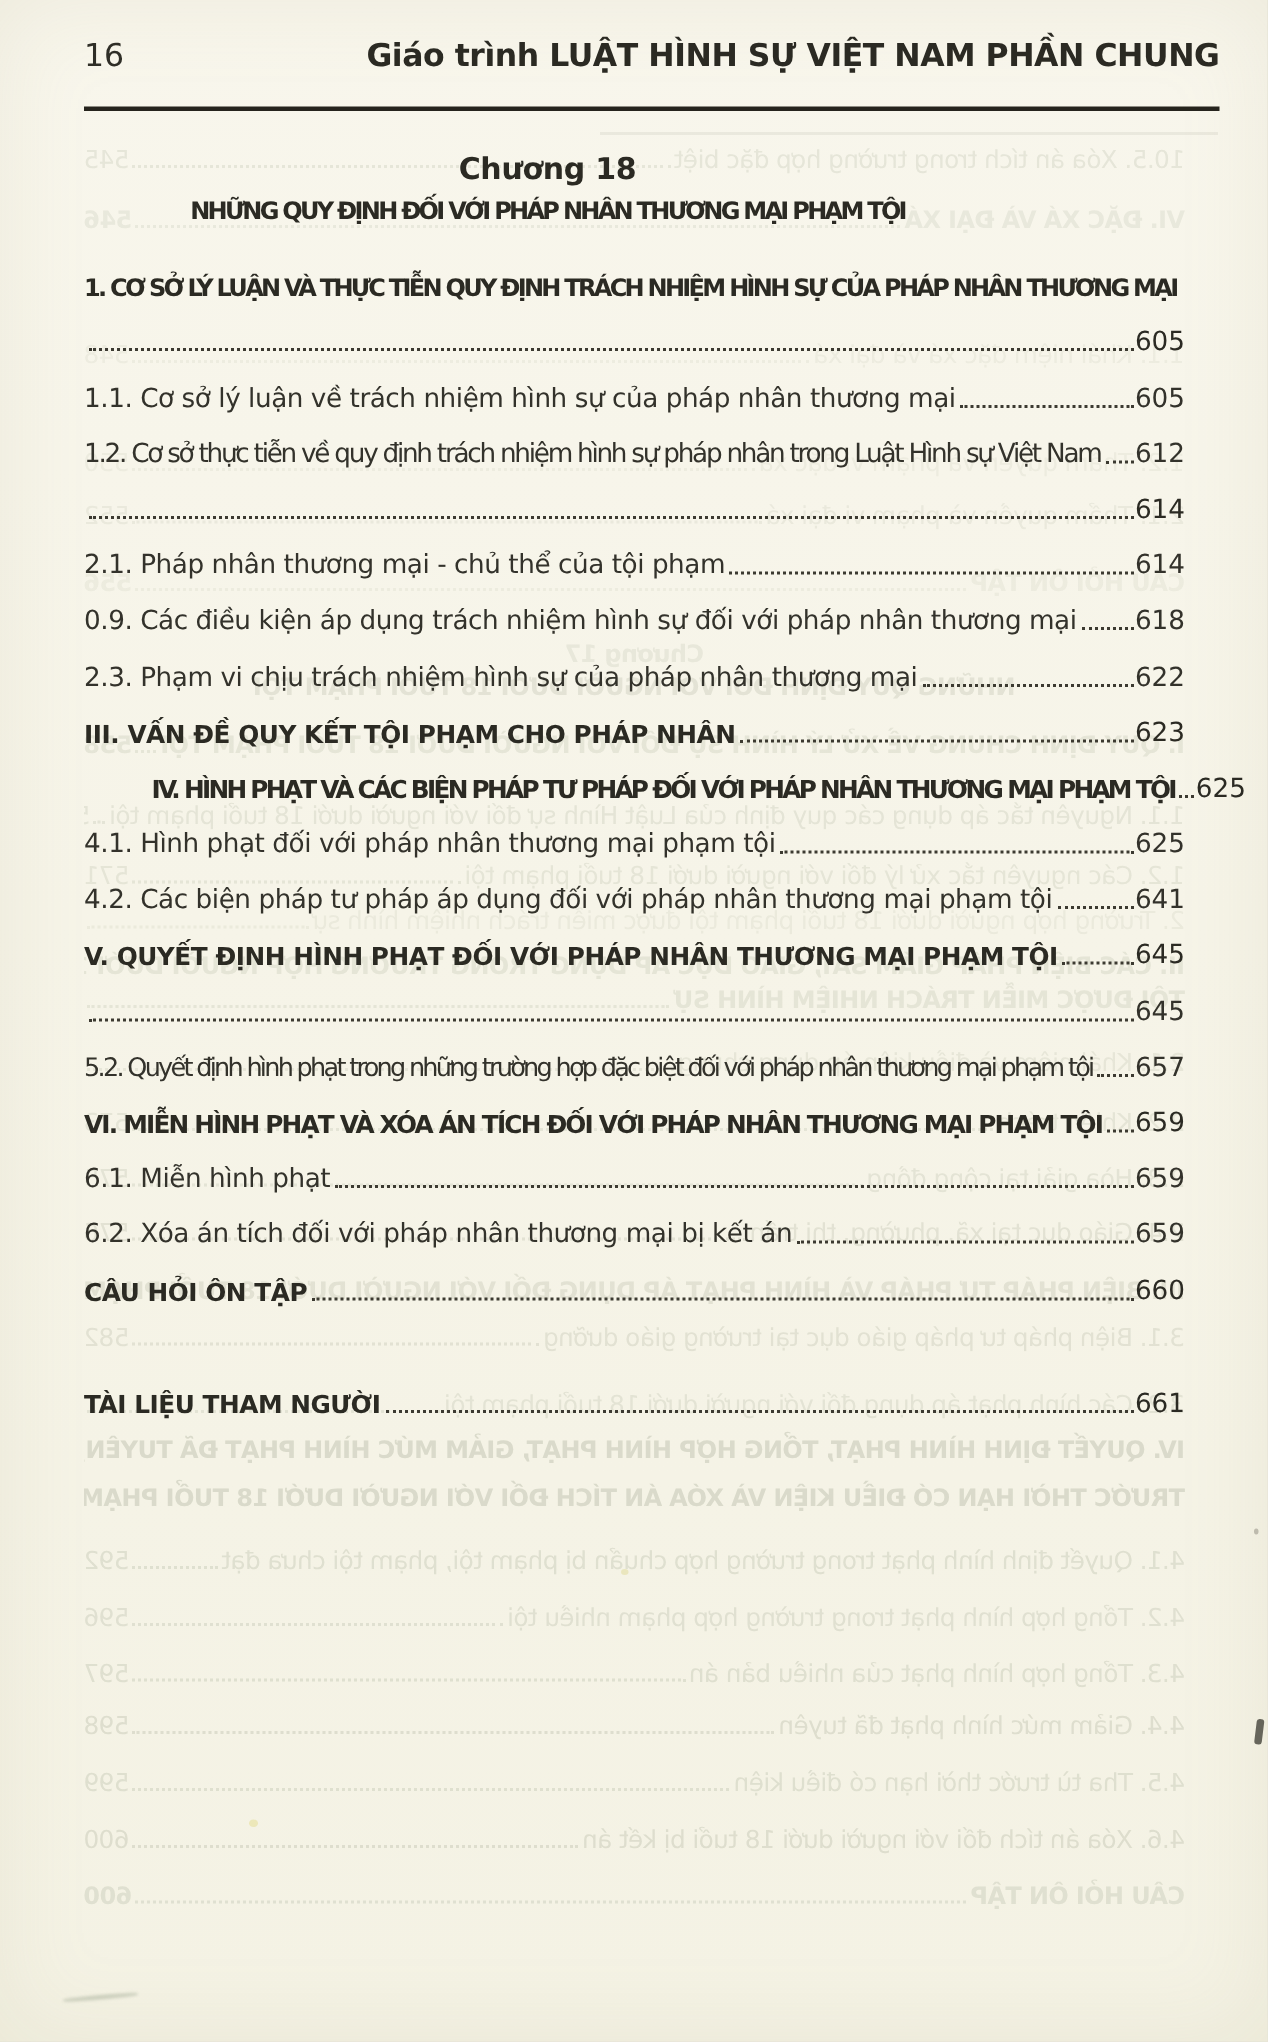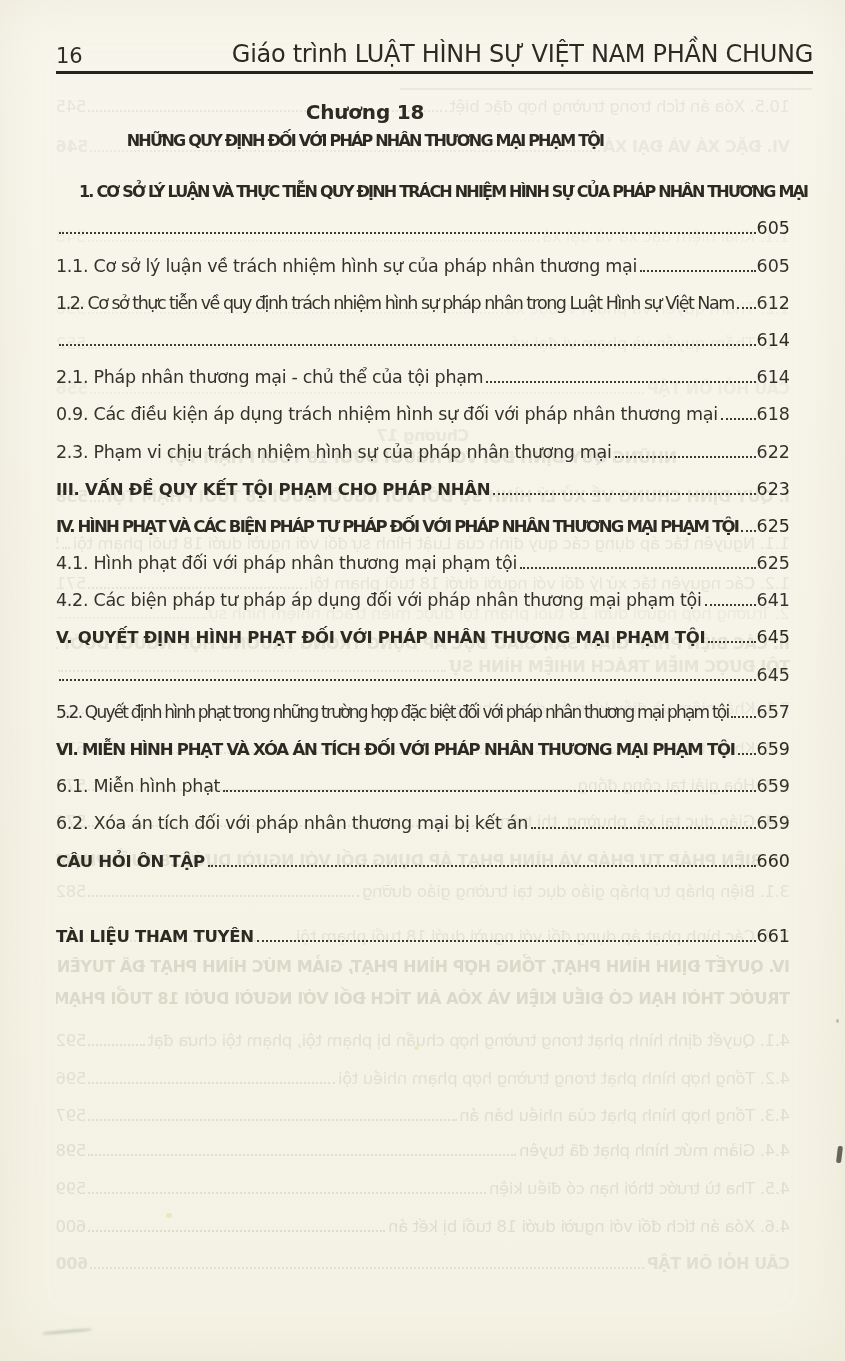--- a/index.html
+++ b/index.html
@@ -32,24 +32,24 @@
   }
   .ghost-line.bold{font-weight:700;font-size:16px;}
   .ghost-line.center{justify-content:center;}
   .ghost-line .g-leader{flex:1;border-bottom:2px dotted currentColor;margin:0 2px 4px 3px;min-width:8px;}
   .ghost-line .g-page{flex:none;}
   
   .content{position:absolute;inset:0;z-index:2;color:var(--ink);}
   .running-head{
     position:absolute;top:34px;left:56px;right:32px;height:40px;
     display:flex;justify-content:space-between;align-items:flex-end;
-    border-bottom:3px solid var(--rule);padding-bottom:3px;
+    border-bottom:3px solid var(--rule);padding-bottom:22px;
   }
   .page-num{font-size:21px;color:#2f2e27;}
-  .running-title{font-size:24px;font-weight:400;letter-spacing:-0.3px;color:#2b2a23;}
+  .running-title{font-size:21px;font-weight:700;letter-spacing:-0.3px;color:#2b2a23;}
   .chapter{position:absolute;top:100px;left:0;width:730px;text-align:center;color:var(--ink-bold);}
   .chapter-label{font-size:20px;font-weight:700;letter-spacing:-0.2px;}
   .chapter-title{font-size:21px;font-weight:700;letter-spacing:-0.8px;margin-top:7px;white-space:nowrap;}
   #toc{position:absolute;top:169px;left:56px;width:734px;}
   .toc-row{
     height:37.2px;display:flex;align-items:flex-end;
     white-space:nowrap;padding-bottom:5px;
   }
   .toc-row.section{font-weight:700;font-size:16.5px;letter-spacing:-0.3px;color:var(--ink-bold);}
   .toc-row.sub{font-weight:400;font-size:17.5px;letter-spacing:-0.3px;color:var(--ink);}
@@ -225,21 +225,21 @@
       <span class="running-title">Giáo trình LUẬT HÌNH SỰ VIỆT NAM PHẦN CHUNG</span>
     </div>
 
     <div class="chapter">
       <div class="chapter-label">Chương 18</div>
       <div class="chapter-title" id="chapter-title" style="letter-spacing: -1.8px; font-size: 16px;">NHỮNG QUY ĐỊNH ĐỐI VỚI PHÁP NHÂN THƯƠNG MẠI PHẠM TỘI</div>
     </div>
 
     <div id="toc">
         <div class="toc-row section">
-    <span class="toc-text" style="letter-spacing: -1.8px; font-size: 16px; margin-left: 23px;">1. CƠ SỞ LÝ LUẬN VÀ THỰC TIỄN QUY ĐỊNH TRÁCH NHIỆM HÌNH SỰ CỦA PHÁP NHÂN THƯƠNG MẠI</span>
+    <span class="toc-text" style="letter-spacing: -1.8px; font-size: 16px;">1. CƠ SỞ LÝ LUẬN VÀ THỰC TIỄN QUY ĐỊNH TRÁCH NHIỆM HÌNH SỰ CỦA PHÁP NHÂN THƯƠNG MẠI</span>
 
   </div>
         <div class="toc-row section">
     <span class="leader"></span>
     <span class="toc-pagenum">605</span>
   </div>
         <div class="toc-row sub">
     <span class="toc-text">1.1. Cơ sở lý luận về trách nhiệm hình sự của pháp nhân thương mại</span>
     <span class="leader"></span>
     <span class="toc-pagenum">605</span>
@@ -267,21 +267,21 @@
     <span class="toc-text">2.3. Phạm vi chịu trách nhiệm hình sự của pháp nhân thương mại</span>
     <span class="leader"></span>
     <span class="toc-pagenum">622</span>
   </div>
         <div class="toc-row section">
     <span class="toc-text">III. VẤN ĐỀ QUY KẾT TỘI PHẠM CHO PHÁP NHÂN</span>
     <span class="leader"></span>
     <span class="toc-pagenum">623</span>
   </div>
         <div class="toc-row section">
-    <span class="toc-text" style="letter-spacing: -1.8px;">IV. HÌNH PHẠT VÀ CÁC BIỆN PHÁP TƯ PHÁP ĐỐI VỚI PHÁP NHÂN THƯƠNG MẠI PHẠM TỘI</span>
+    <span class="toc-text" style="letter-spacing: -1.8px; margin-left: 45px;">IV. HÌNH PHẠT VÀ CÁC BIỆN PHÁP TƯ PHÁP ĐỐI VỚI PHÁP NHÂN THƯƠNG MẠI PHẠM TỘI</span>
     <span class="leader"></span>
     <span class="toc-pagenum">625</span>
   </div>
         <div class="toc-row sub">
     <span class="toc-text">4.1. Hình phạt đối với pháp nhân thương mại phạm tội</span>
     <span class="leader"></span>
     <span class="toc-pagenum">625</span>
   </div>
         <div class="toc-row sub">
     <span class="toc-text">4.2. Các biện pháp tư pháp áp dụng đối với pháp nhân thương mại phạm tội</span>
@@ -317,21 +317,21 @@
     <span class="leader"></span>
     <span class="toc-pagenum">659</span>
   </div>
         <div class="toc-row section">
     <span class="toc-text">CÂU HỎI ÔN TẬP</span>
     <span class="leader"></span>
     <span class="toc-pagenum">660</span>
   </div>
         <div class="toc-gap"></div>
         <div class="toc-row section">
-    <span class="toc-text">TÀI LIỆU THAM TUYÊN</span>
+    <span class="toc-text">TÀI LIỆU THAM NGƯỜI</span>
     <span class="leader"></span>
     <span class="toc-pagenum">661</span>
   </div>
       </div>
   </div>
 
   <div class="artifacts">
     <div class="rule-echo"></div>
     <div class="mark-right"></div>
     <div class="speck-right"></div>

